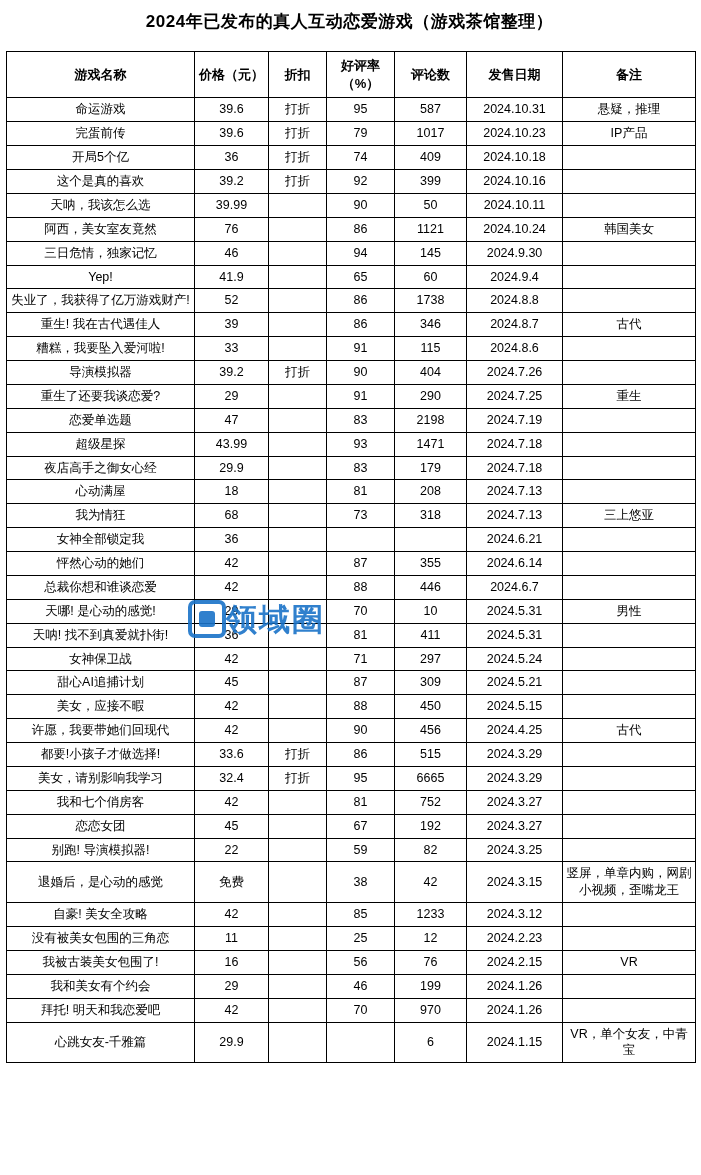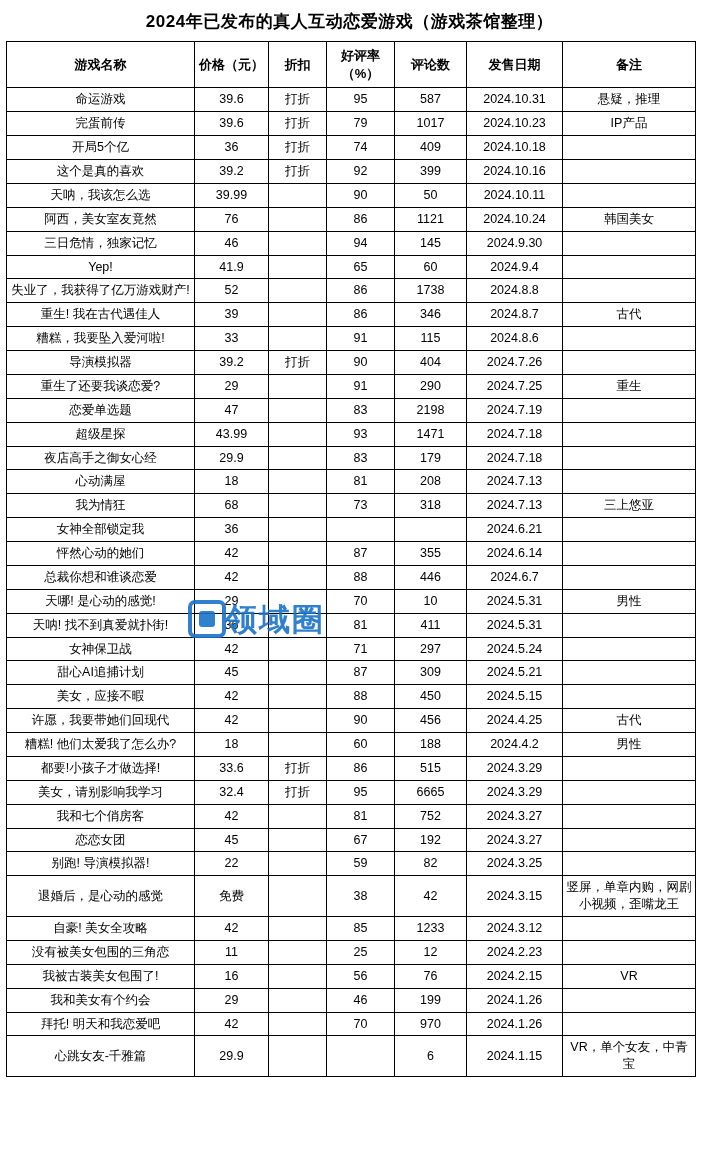--- a/index.html
+++ b/index.html
@@ -22,21 +22,21 @@
     text-align: center;
     font-size: 17px;
     font-weight: bold;
     letter-spacing: 0.5px;
     padding: 6px 0 9px 0;
     line-height: 1.2;
   }
   table.grid {
     border-collapse: collapse;
     width: 689px;
-    margin: 0 auto;
+    margin: 10px auto;
     table-layout: fixed;
   }
   table.grid th, table.grid td {
     border: 1px solid #000000;
     font-size: 12.5px;
     text-align: center;
     vertical-align: middle;
     padding: 3px 2px;
     line-height: 1.35;
     word-break: break-word;
@@ -360,29 +360,20 @@
         <tr>
           <td>许愿，我要带她们回现代</td>
           <td>42</td>
           <td></td>
           <td>90</td>
           <td>456</td>
           <td>2024.4.25</td>
           <td>古代</td>
         </tr>
         <tr>
-          <td>糟糕! 他们太爱我了怎么办?</td>
-          <td>18</td>
-          <td></td>
-          <td>60</td>
-          <td>188</td>
-          <td>2024.4.2</td>
-          <td>男性</td>
-        </tr>
-        <tr>
           <td>都要!小孩子才做选择!</td>
           <td>33.6</td>
           <td>打折</td>
           <td>86</td>
           <td>515</td>
           <td>2024.3.29</td>
           <td></td>
         </tr>
         <tr>
           <td>美女，请别影响我学习</td>

